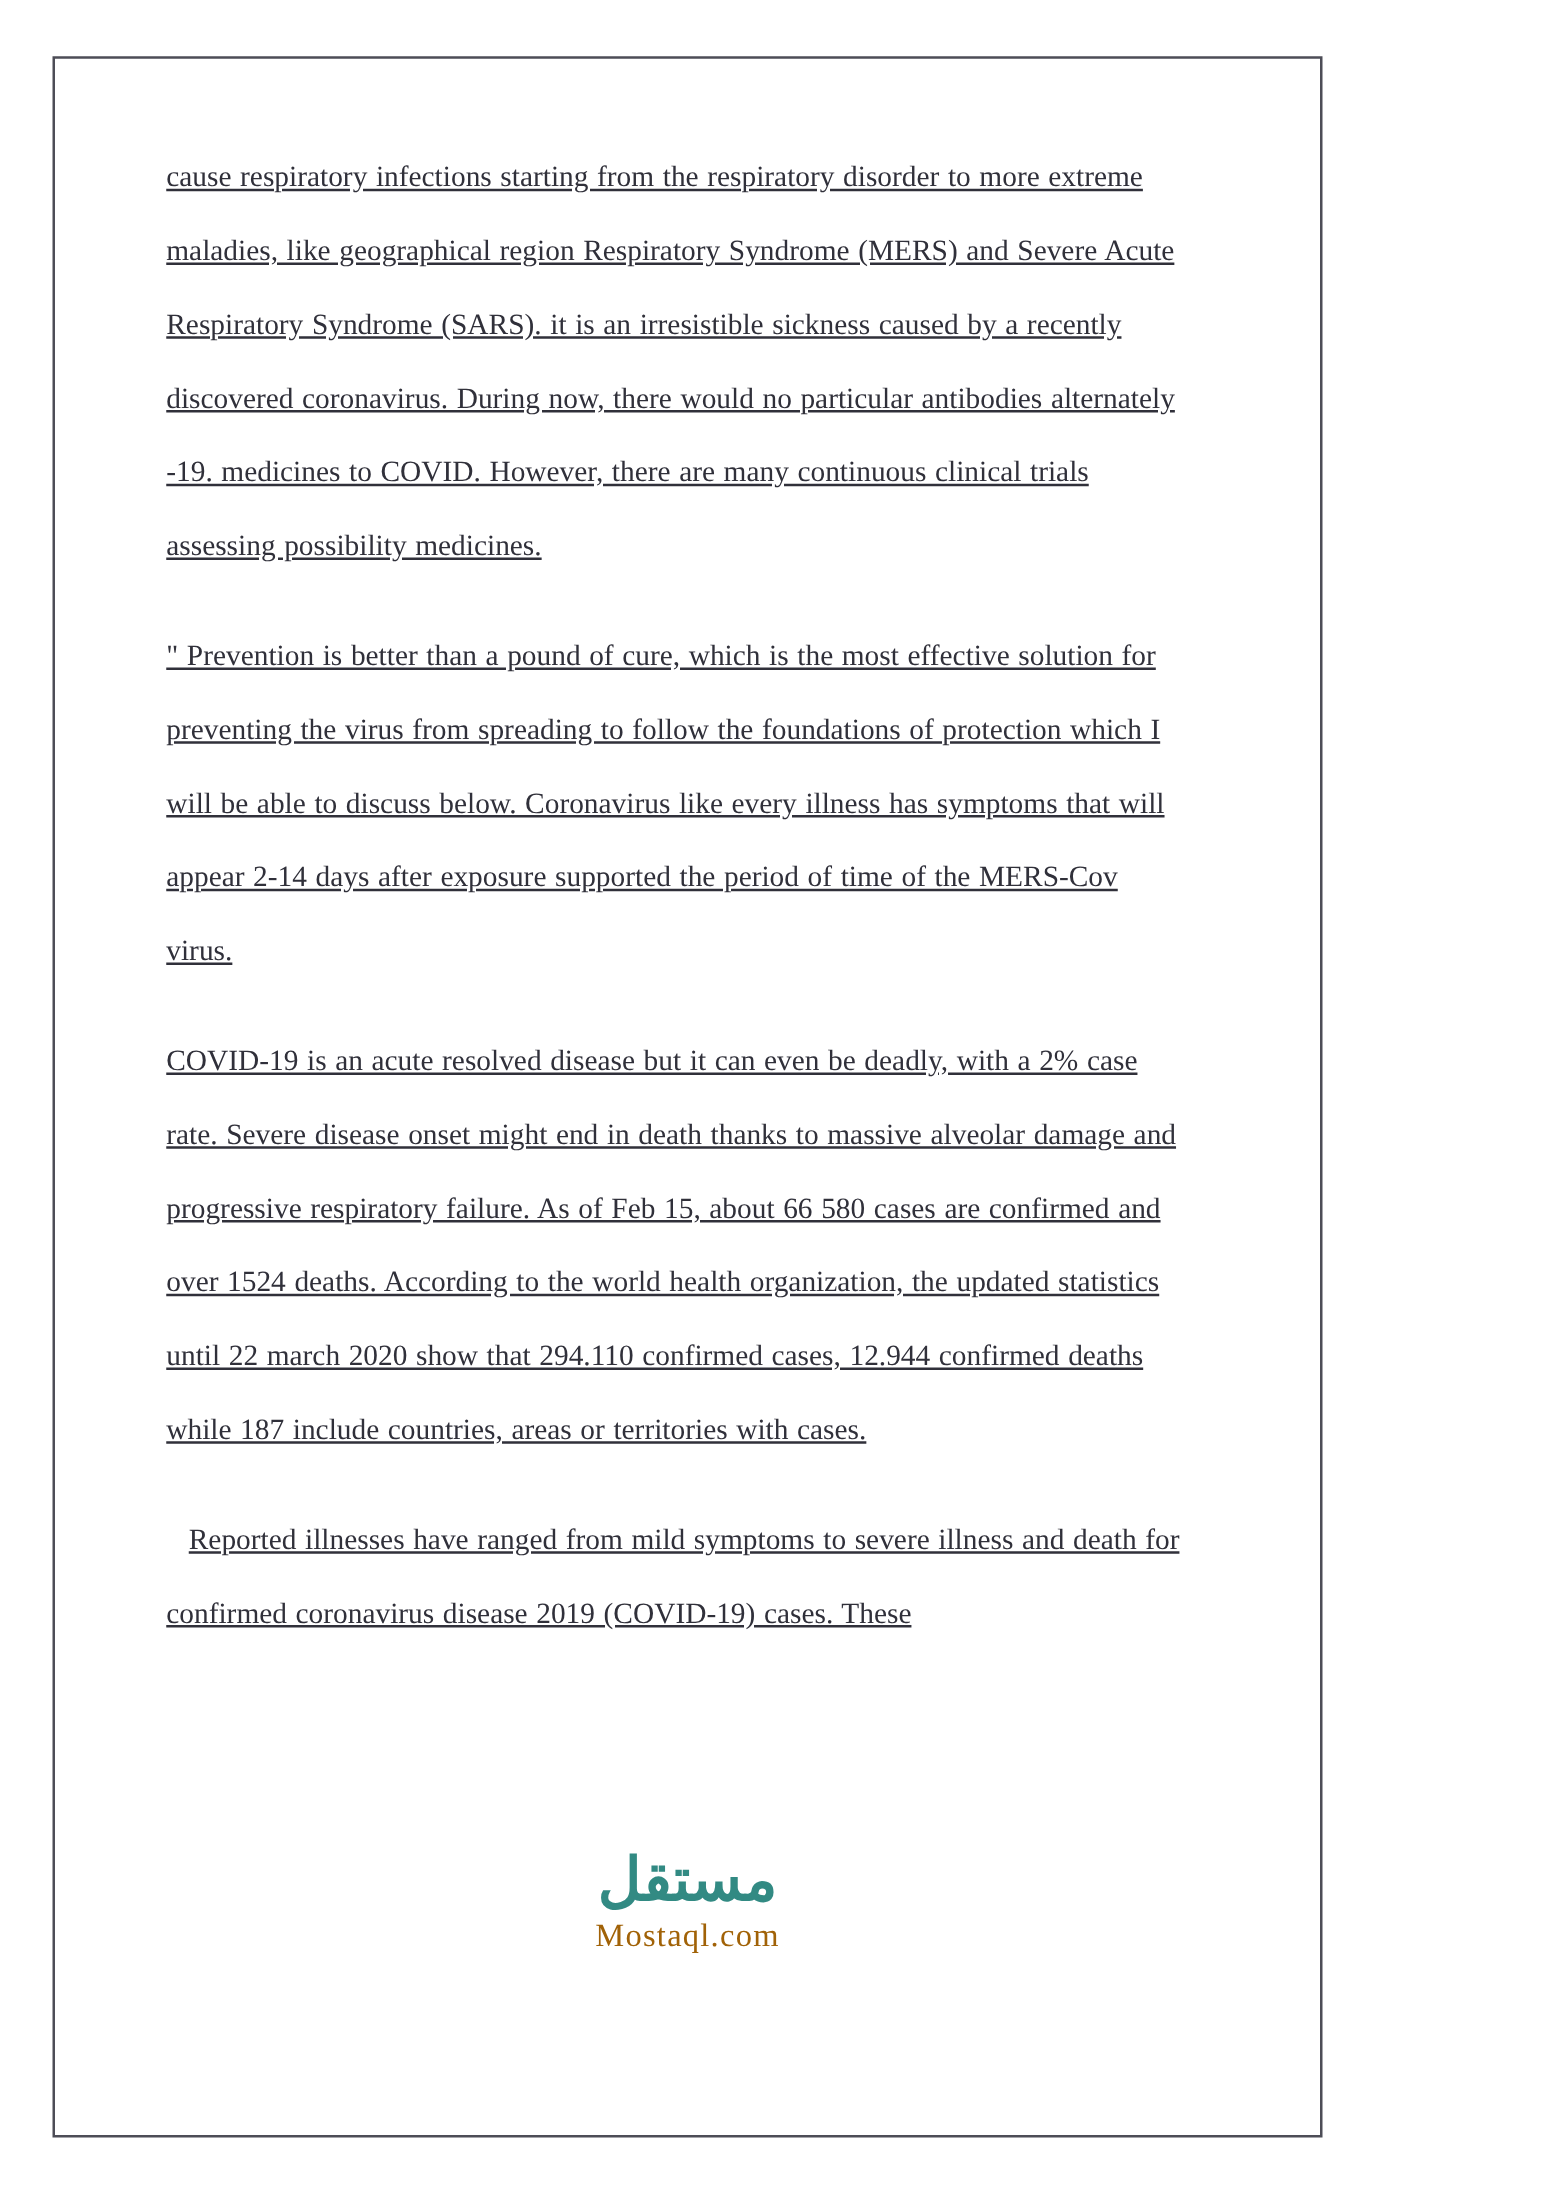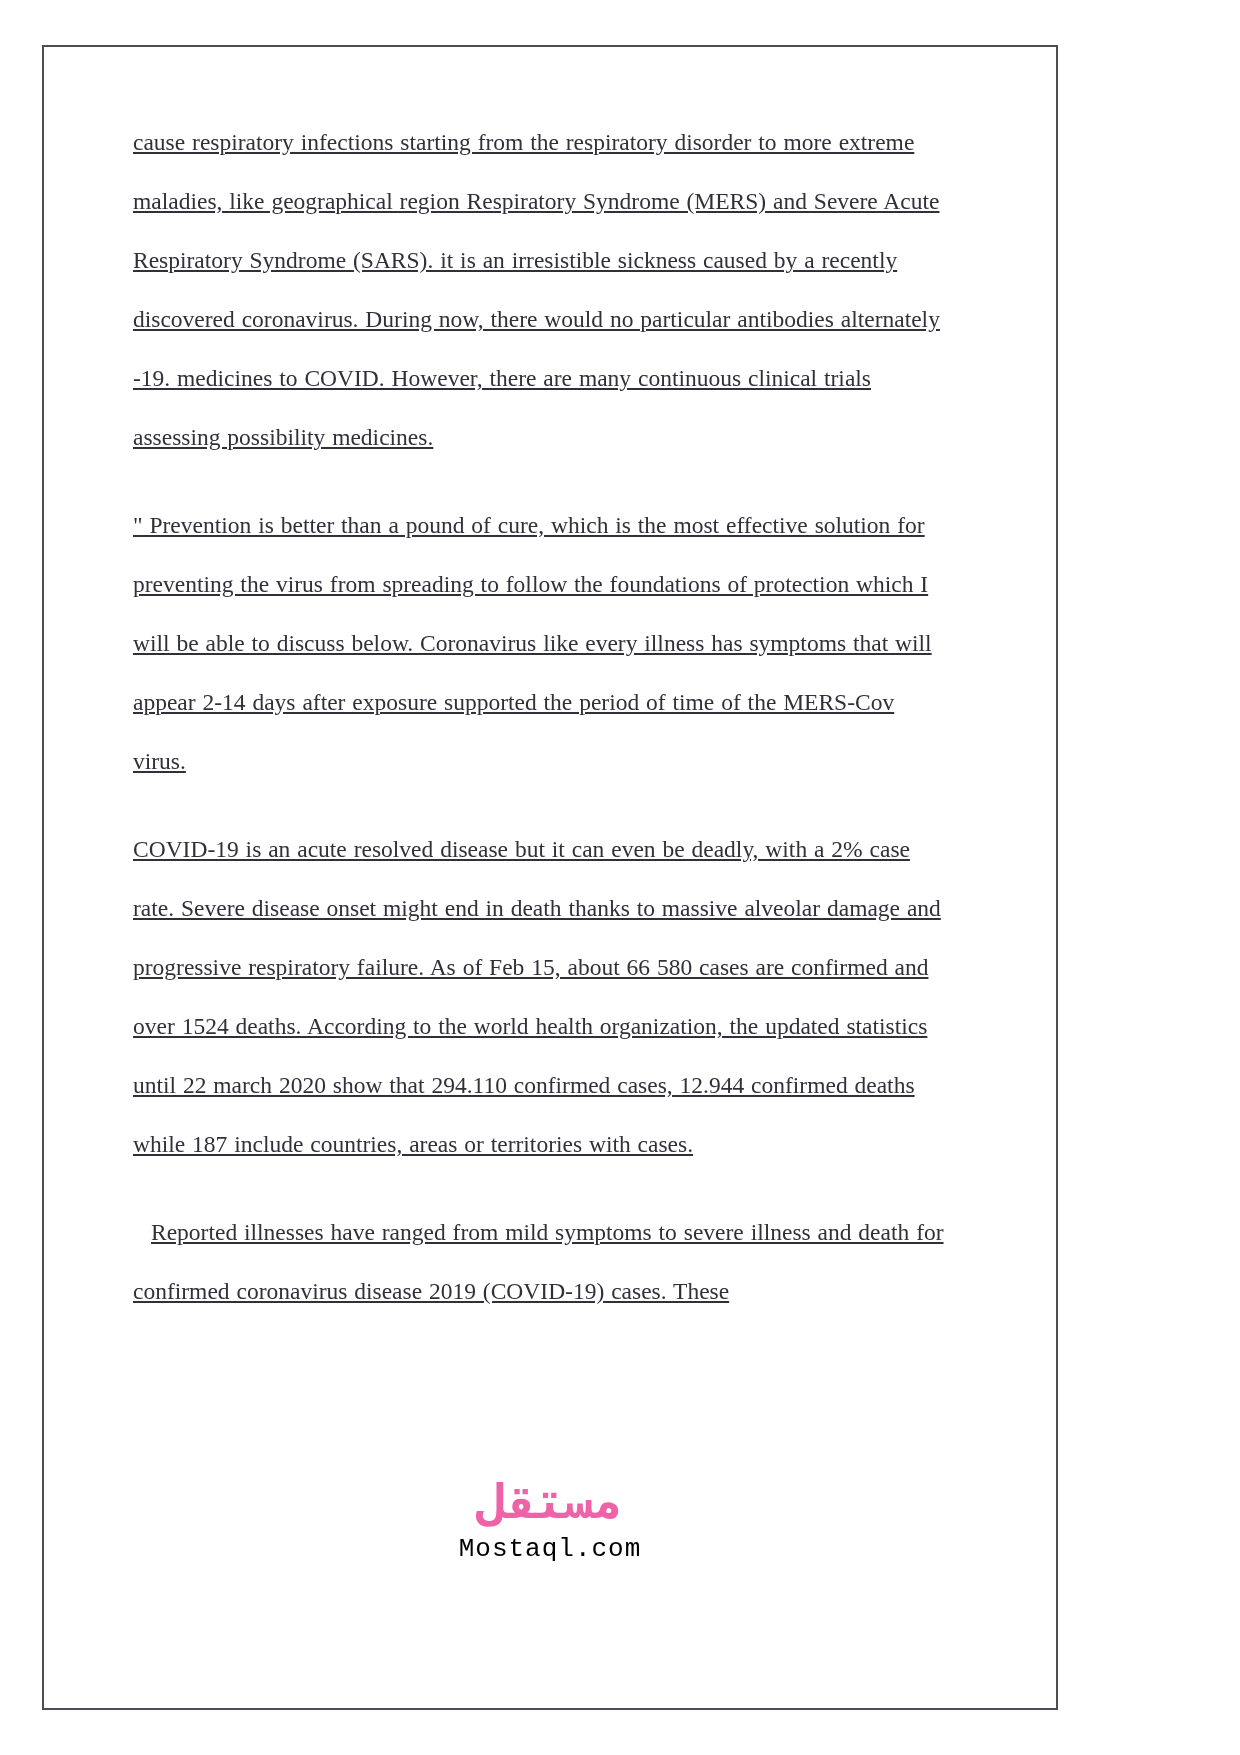--- a/index.html
+++ b/index.html
@@ -50,32 +50,32 @@
     width: 1016px;
     text-align: center;
     pointer-events: none;
     user-select: none;
   }
   .watermark .arabic {
     display: block;
     font-size: 48px;
     line-height: 54px;
     font-weight: bold;
-    color: #ec4899;
+    color: #0f766e;
     opacity: 0.85;
-    font-family: Liberation Mono, monospace;
+    font-family: Liberation Serif, serif;
   }
   .watermark .latin {
     display: block;
     margin-top: 2px;
     font-size: 26px;
     line-height: 30px;
-    color: #000000;
+    color: #a16207;
     letter-spacing: 1px;
-    font-family: Liberation Mono, monospace;
+    font-family: Liberation Serif, serif;
   }
 </style>
 </head>
 <body>
 
 <div class="screen">
 
   <div class="page-border"></div>
 
   <div class="content">

